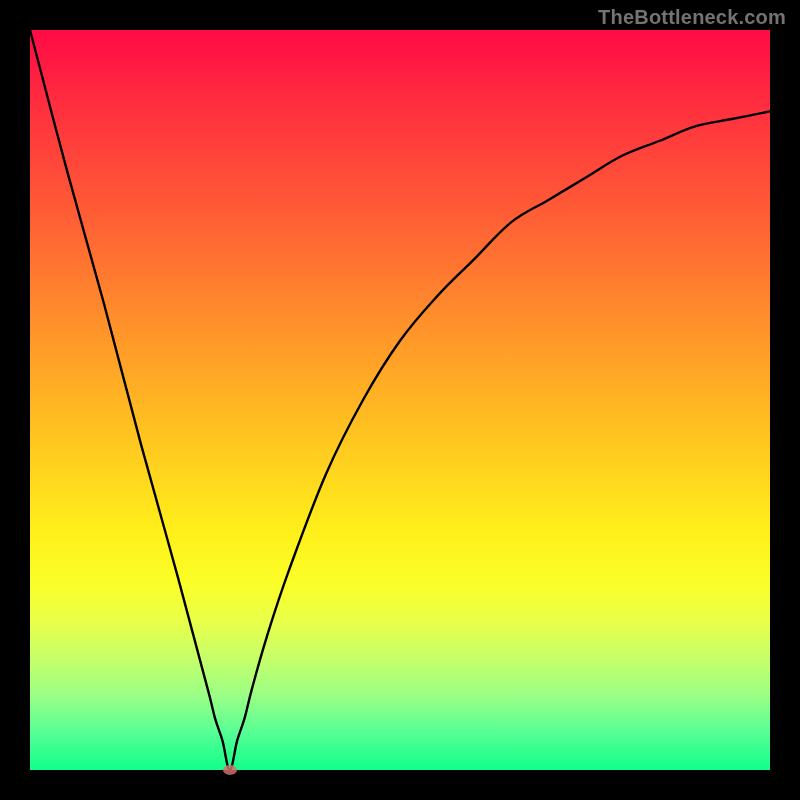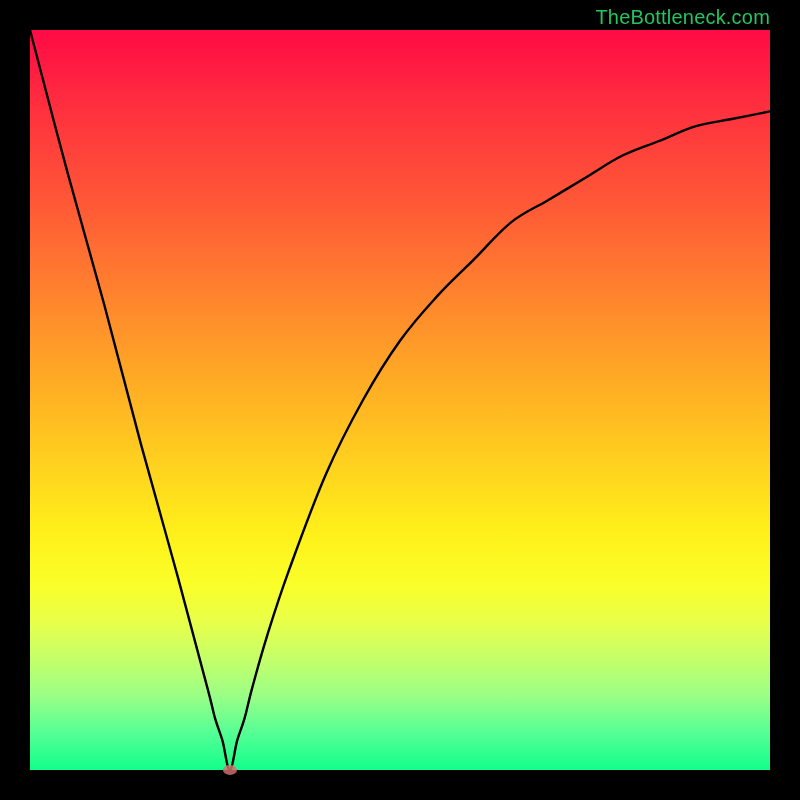--- a/index.html
+++ b/index.html
@@ -30,25 +30,25 @@
       #e8ff4a 80%,
       #c5ff6a 85%,
       #9aff86 90%,
       #55ff95 95%,
       #12ff8a 100%
     );
   }
   .watermark {
     position: absolute;
     top: 6px;
-    right: 30px;
-    color: #22c55e;
+    right: 14px;
+    color: #737373;
     font-size: 20px;
     letter-spacing: 0.2px;
-    font-weight: 400;
+    font-weight: 700;
   }
   svg.curve {
     position: absolute;
     left: 0;
     top: 0;
     width: 740px;
     height: 740px;
     overflow: visible;
   }
   .marker {

